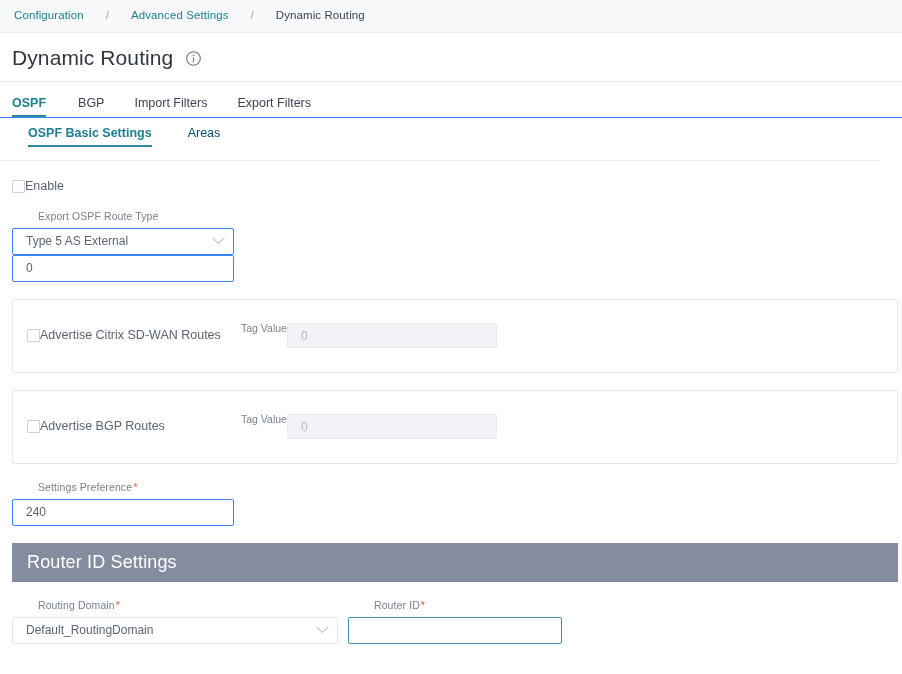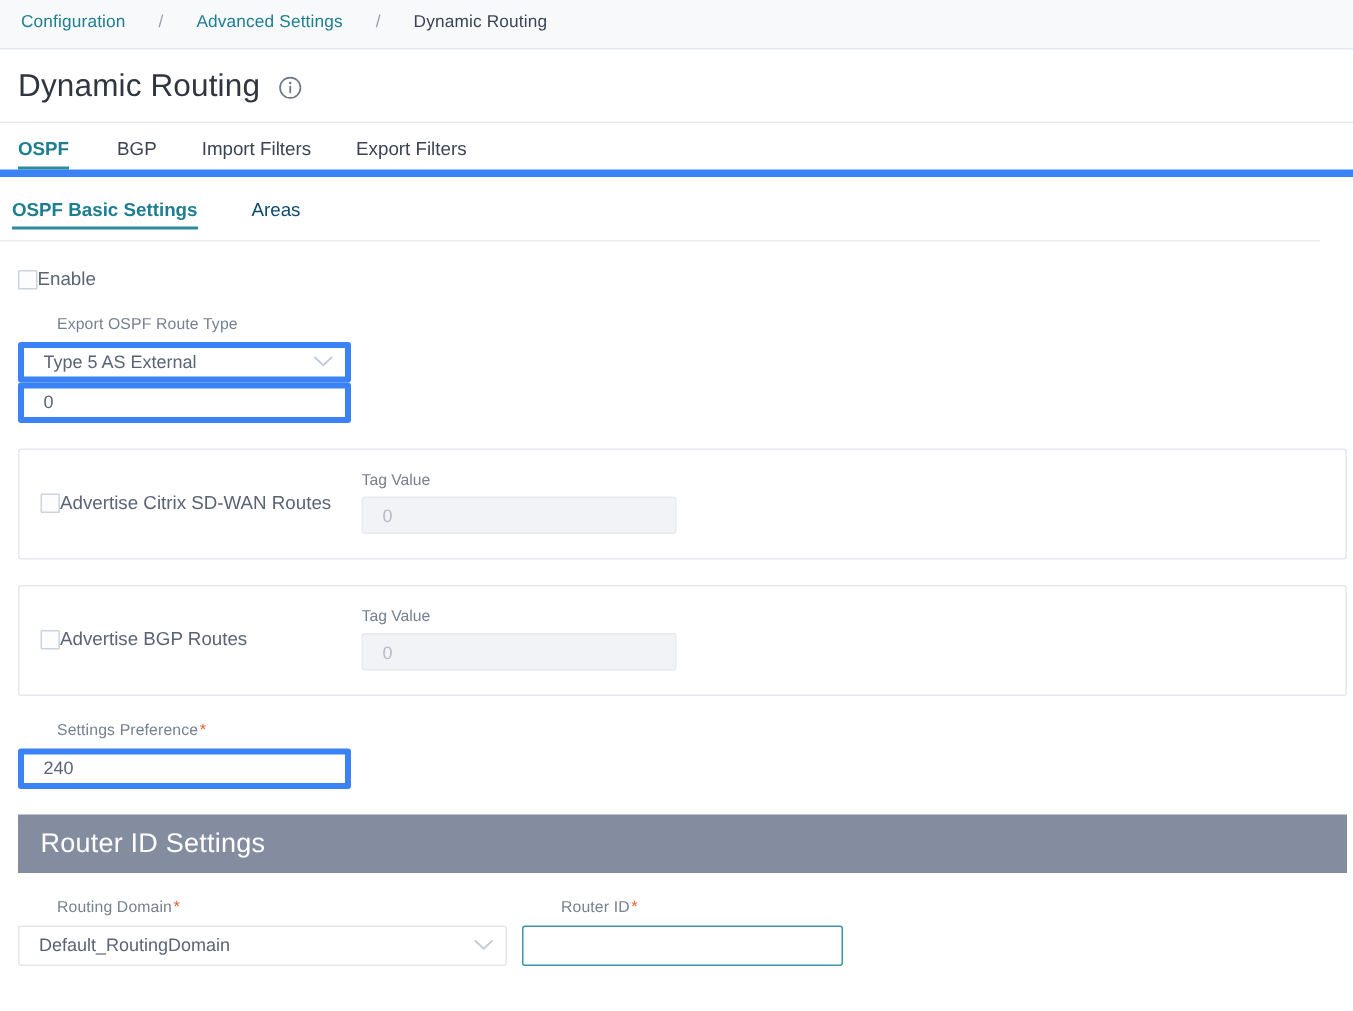--- a/index.html
+++ b/index.html
@@ -55,21 +55,21 @@
   }
   .info-icon { display:block; width:17px; height:17px; margin-top:2px; }
   .title-divider { height: 1px; background: #e9ecef; width: 100%; }
 
   
   .tabs {
     display: flex;
     align-items: flex-end;
     padding-left: 12px;
     height: 36px;
-    border-bottom: 5px solid #3b82f6;
+    border-bottom: 1px solid #3b82f6;
     gap: 0;
   }
   .tab {
     font-size: 12.5px;
     color: #3c4454;
     padding: 0 14px 8px 0;
     margin-right: 16px;
     line-height: 1;
     position: relative;
     white-space: nowrap;
@@ -81,22 +81,22 @@
     position: absolute;
     left: 0; right: 14px; bottom: 0;
     height: 2px;
     background: #2d8ba0;
   }
   .tab:first-child.active::after { right: 10px; }
 
   
   .subtabs {
     display: flex;
-    align-items: center;
-    padding-left: 8px;
+    align-items: flex-start;
+    padding-left: 28px;
     height: 34px;
     margin-top: 9px;
     border-bottom: 1px solid #e9ecef;
     width: 880px;
   }
   .subtab {
     font-size: 12.5px;
     color: #0c4a6e;
     padding: 0 0 7px 0;
     margin-right: 36px;
@@ -140,21 +140,21 @@
     margin: 17px 0 5px 0;
     letter-spacing: .1px;
     line-height: 1.2;
     padding-left: 26px;
   }
   .req { color: #e8623a; font-size: 11px; margin-left: 1px; }
 
   .control {
     width: 222px;
     height: 27px;
-    border: 4px solid #3b82f6;
+    border: 1px solid #3b82f6;
     border-radius: 2px;
     background: #fff;
     display: flex;
     align-items: center;
     padding: 0 9px 0 13px;
     font-size: 12px;
     color: #5a6475;
   }
   .control.select { justify-content: space-between; padding-right: 8px; }
   .chev { flex: none; display:block; }
@@ -173,21 +173,21 @@
   }
   .panel .p-check {
     display: flex;
     align-items: center;
     gap: 0;
     padding-left: 14px;
     width: 228px;
     flex: none;
   }
   .panel .p-check .cb-label { color: #5a6475; font-size: 12.5px; }
-  .panel .p-tag { display: flex; flex-direction: column; }
+  .panel .p-tag { display: flex; flex-direction: row; }
   .tag-label {
     font-size: 10.5px;
     color: #77818f;
     margin-bottom: 6px;
     line-height: 1;
   }
   .tag-input {
     width: 210px;
     height: 25px;
     background: #f2f3f6;

